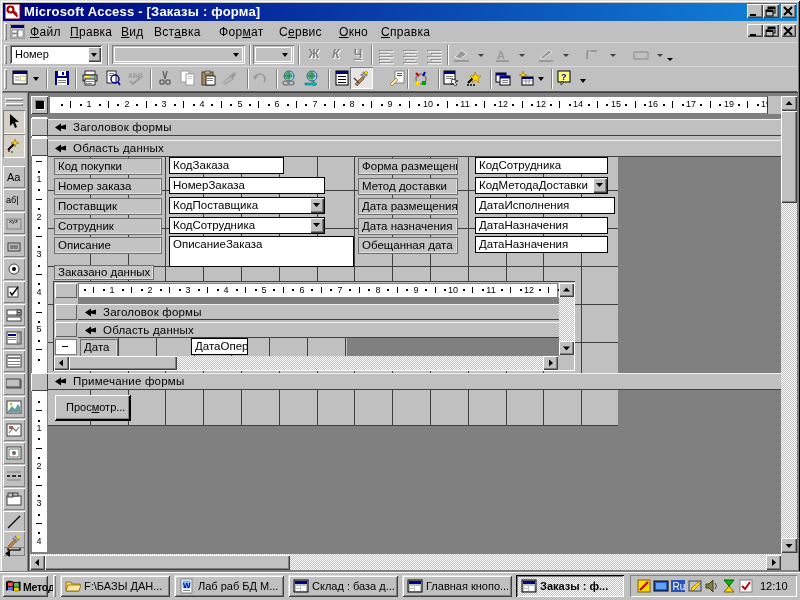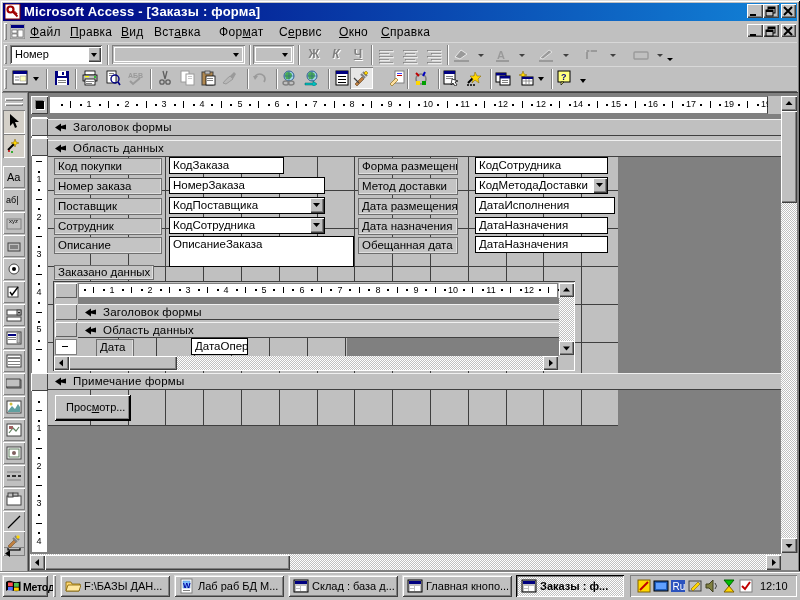--- a/index.html
+++ b/index.html
@@ -738,21 +738,21 @@
 <svg class="a" style="left:78px;top:338px" width="269" height="18" shape-rendering="crispEdges">
     <line x1="40.5" y1="0" x2="40.5" y2="18" stroke="#3f3f3f" stroke-width="1"></line>
     <line x1="78.5" y1="0" x2="78.5" y2="18" stroke="#3f3f3f" stroke-width="1"></line>
     <line x1="116.5" y1="0" x2="116.5" y2="18" stroke="#3f3f3f" stroke-width="1"></line>
     <line x1="153.5" y1="0" x2="153.5" y2="18" stroke="#3f3f3f" stroke-width="1"></line>
     <line x1="191.5" y1="0" x2="191.5" y2="18" stroke="#3f3f3f" stroke-width="1"></line>
     <line x1="229.5" y1="0" x2="229.5" y2="18" stroke="#3f3f3f" stroke-width="1"></line>
     <line x1="267.5" y1="0" x2="267.5" y2="18" stroke="#3f3f3f" stroke-width="1"></line>
   </svg>
 <div class="a" style="left:347px;top:338px;width:212px;height:18px;background:#808080"></div>
-<div class="a lbl" style="left:96px;top:339px;width:38px;height:20px;">Дата</div>
+<div class="a lbl" style="left:80px;top:339px;width:38px;height:20px;">Дата</div>
 <div class="a fld" style="left:191px;top:338px;width:57px;height:17px;">ДатаОпер</div>
 <div class="a dith" style="left:54px;top:356px;width:505px;height:14px;"></div>
 <div class="a raised" style="left:54px;top:356px;width:15px;height:14px;"></div>
 <svg class="a" style="left:54px;top:356px" width="15" height="14">
     <polygon points="9.0,3.5 9.0,10.5 5.0,7.0" fill="#000"></polygon>
   </svg>
 <div class="a raised" style="left:69px;top:356px;width:108px;height:14px;"></div>
 <div class="a raised" style="left:543px;top:356px;width:15px;height:14px;"></div>
 <svg class="a" style="left:543px;top:356px" width="15" height="14">
     <polygon points="6.0,3.5 6.0,10.5 10.0,7.0" fill="#000"></polygon>

